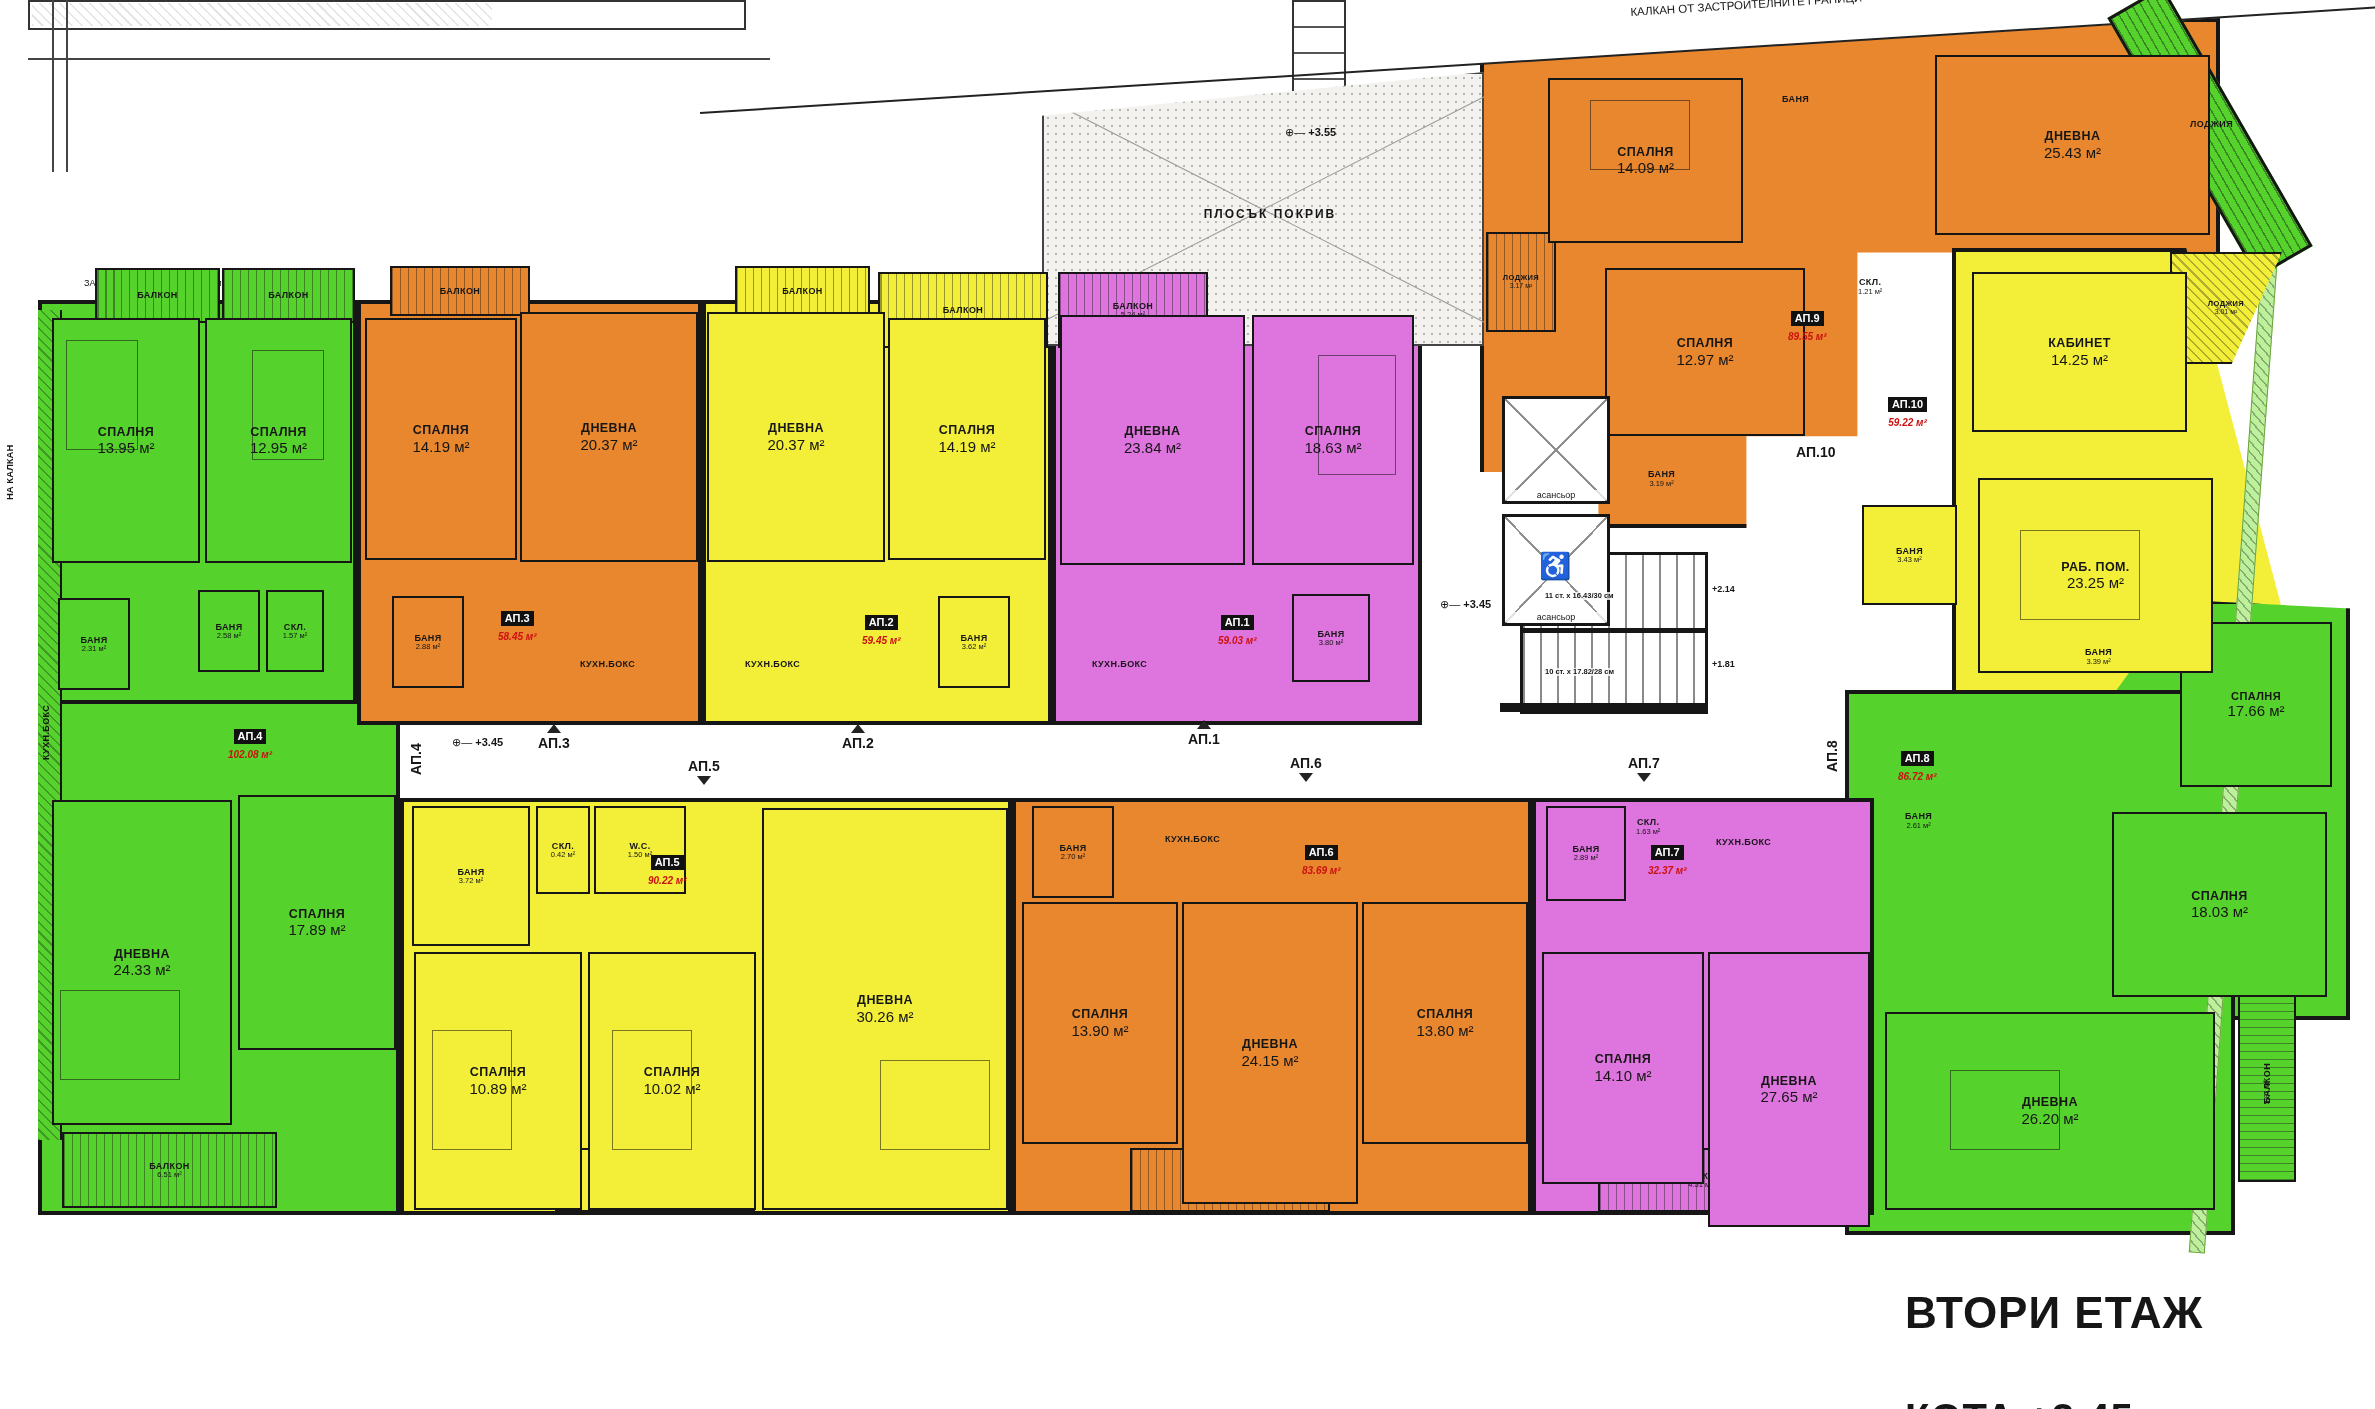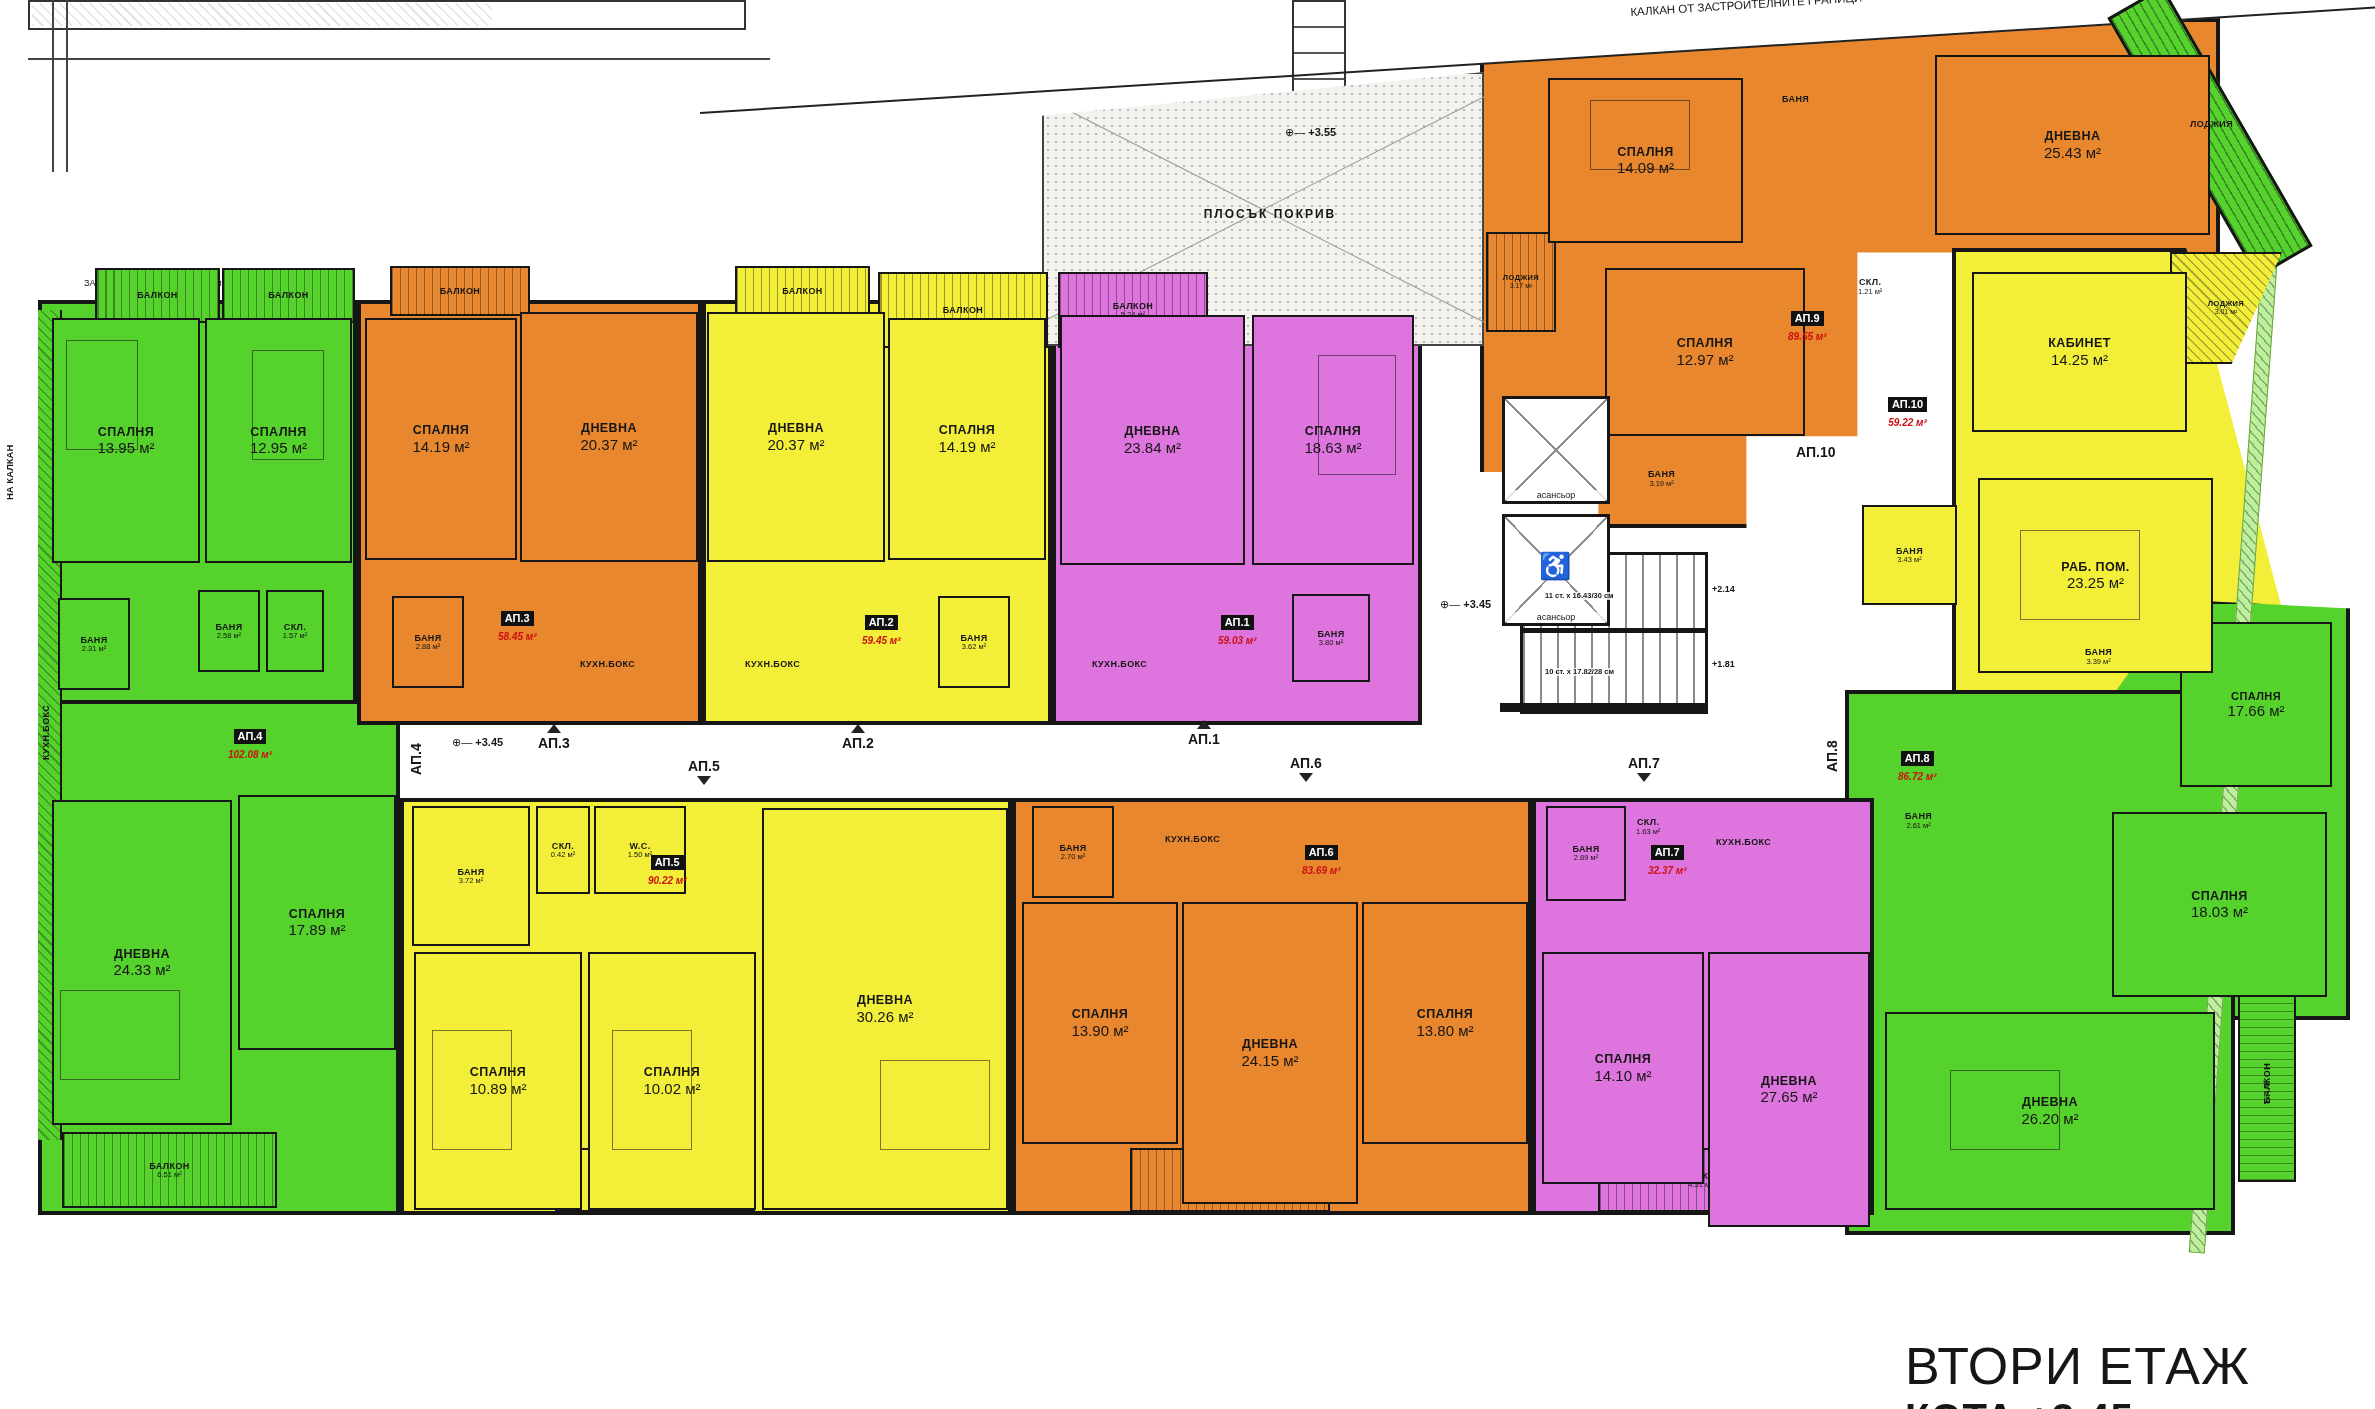--- a/index.html
+++ b/index.html
@@ -413,15 +413,15 @@
   <div class="furn" style="left:252px;top:350px;width:72px;height:110px"></div>
   <div class="furn" style="left:1318px;top:355px;width:78px;height:120px"></div>
   <div class="furn" style="left:60px;top:990px;width:120px;height:90px"></div>
   <div class="furn" style="left:432px;top:1030px;width:80px;height:120px"></div>
   <div class="furn" style="left:612px;top:1030px;width:80px;height:120px"></div>
   <div class="furn" style="left:880px;top:1060px;width:110px;height:90px"></div>
   <div class="furn" style="left:1950px;top:1070px;width:110px;height:80px"></div>
   <div class="furn" style="left:2020px;top:530px;width:120px;height:90px"></div>
   <div class="furn" style="left:1590px;top:100px;width:100px;height:70px"></div>
 
-  <div class="abs" style="left:1905px;top:1336px;font-size:52px;font-weight:400;letter-spacing:1px">ВТОРИ ЕТАЖ</div>
+  <div class="abs" style="left:1905px;top:1288px;font-size:44px;font-weight:700;letter-spacing:1px">ВТОРИ ЕТАЖ</div>
   <div class="abs" style="left:1905px;top:1396px;font-size:40px;font-weight:700;letter-spacing:1px">КОТА +3.45</div>
 </div>
 
 </body></html>

